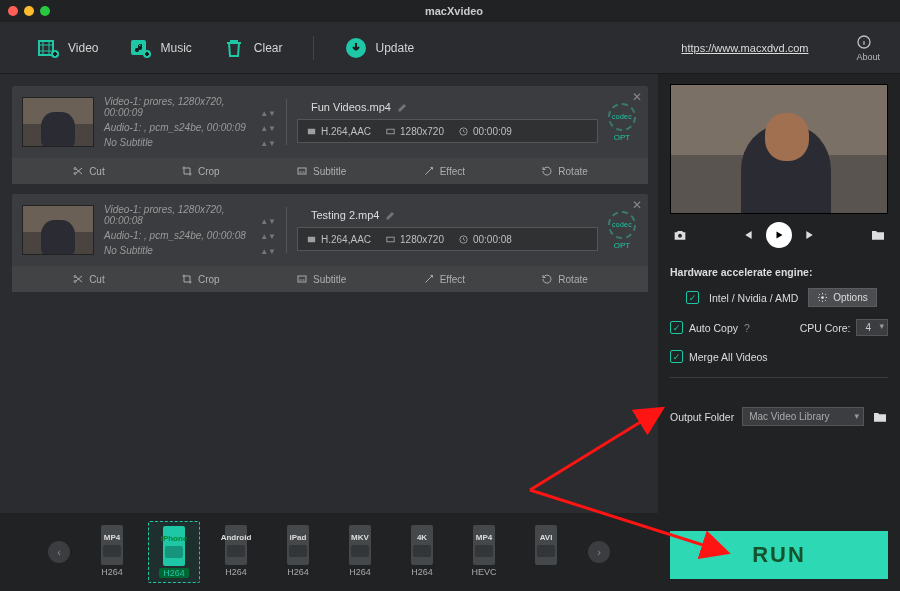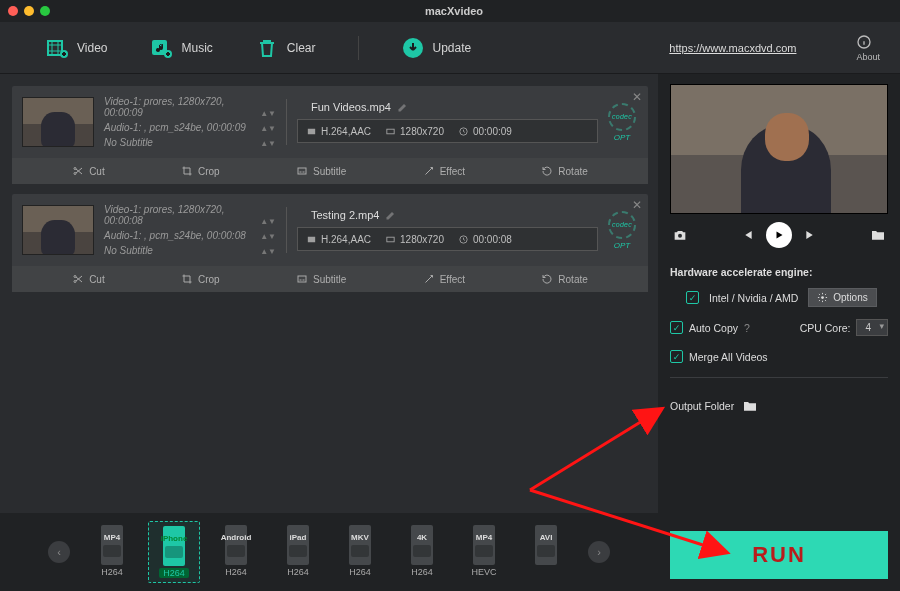--- a/index.html
+++ b/index.html
@@ -20,21 +20,21 @@
     width: 900px; height: 591px; background: var(--bg); position: relative; overflow: hidden;
   }
   
   .titlebar { height: 22px; background: var(--bg-dark); display: flex; align-items: center; padding: 0 8px; position: relative; }
   .dots { display: flex; gap: 6px; }
   .dot { width: 10px; height: 10px; border-radius: 50%; }
   .dot.r { background: #ff5f57; } .dot.y { background: #febc2e; } .dot.g { background: #28c840; }
   .title { position: absolute; left: 8px; right: 0; text-align: center; color: #ccc; font-size: 11px; font-weight: 600; pointer-events: none; }
 
   
-  .toolbar { height: 52px; display: flex; align-items: center; padding: 0 20px 0 45px; gap: 42px; border-bottom: 1px solid #1a1b1d; }
+  .toolbar { height: 52px; display: flex; align-items: center; padding: 0 20px 0 36px; gap: 30px; border-bottom: 1px solid #1a1b1d; }
   .tbtn { display: flex; align-items: center; gap: 8px; color: var(--text); font-size: 12px; cursor: pointer; }
   .tbtn svg { width: 24px; height: 24px; }
   .spacer { flex: 1; }
   .url { color: #dcdcdc; font-size: 11px; text-decoration: underline; cursor: pointer; margin-right: 18px; }
   .about { display: flex; flex-direction: column; align-items: flex-start; color: #bbb; font-size: 9px; gap: 2px; cursor: pointer; }
   .about svg { width: 16px; height: 16px; }
 
   
   .body { position: absolute; top: 74px; bottom: 0; left: 0; right: 0; display: flex; }
   .left { flex: 1; padding: 12px 10px 0 12px; display: flex; flex-direction: column; min-width: 0; }
@@ -49,21 +49,21 @@
   .info { display: flex; flex-direction: column; gap: 4px; font-size: 10px; color: var(--text-dim); width: 172px; }
   .info .row { display: flex; justify-content: space-between; align-items: flex-end; font-style: italic; }
   .info .row .arr { color: #777; font-size: 8px; }
   .divider { width: 1px; height: 46px; background: #555; }
   .file-col { flex: 1; display: flex; flex-direction: column; gap: 6px; }
   .file-name { display: flex; align-items: center; gap: 6px; color: #ddd; font-size: 11px; padding-left: 14px; }
   .pencil { width: 12px; height: 12px; opacity: .6; }
   .file-box { background: #2f3133; border: 1px solid #555; height: 24px; display: flex; align-items: center; padding: 0 8px; gap: 14px; font-size: 10px; color: #bfbfbf; }
   .file-box .seg { display: flex; align-items: center; gap: 4px; }
   .file-box svg { width: 11px; height: 11px; opacity: .8; }
-  .opt { display: flex; flex-direction: column; align-items: center; gap: 2px; color: var(--teal); font-size: 8px; cursor: pointer; font-style: italic; }
+  .opt { display: flex; flex-direction: column; align-items: center; gap: 2px; color: var(--teal); font-size: 8px; cursor: pointer; }
   .opt-gear { width: 28px; height: 28px; border-radius: 50%; border: 2px dashed #3a7a6e; display: flex; align-items: center; justify-content: center; color: var(--teal); font-size: 7px; letter-spacing: .3px; }
   .close { position: absolute; top: 4px; right: 6px; color: #888; font-size: 12px; cursor: pointer; }
   .btnbar { display: flex; background: var(--bg-btnbar); height: 26px; align-items: center; justify-content: space-around; padding: 0 22px; }
   .bbtn { display: flex; align-items: center; gap: 5px; color: #aeaeae; font-size: 10px; cursor: pointer; }
   .bbtn svg { width: 12px; height: 12px; }
 
   
   .carousel { position: absolute; left: 0; right: 242px; bottom: 0; height: 78px; display: flex; align-items: center; justify-content: center; gap: 16px; background: var(--bg-dark); padding: 0 20px; }
   .cbtn { width: 22px; height: 22px; border-radius: 50%; background: #3b3d40; display: flex; align-items: center; justify-content: center; color: #888; cursor: pointer; font-size: 11px; }
   .fmt { width: 52px; display: flex; flex-direction: column; align-items: center; gap: 2px; cursor: pointer; padding: 4px 3px; border-radius: 2px; }
@@ -92,25 +92,25 @@
   .chk { width: 13px; height: 13px; border: 1px solid var(--teal); border-radius: 2px; display: inline-flex; align-items: center; justify-content: center; color: var(--teal); font-size: 9px; cursor: pointer; }
   .opts-btn { background: #4b4d50; border: 1px solid #5a5c5f; color: #ddd; font-size: 10px; padding: 3px 8px; display: inline-flex; align-items: center; gap: 5px; cursor: pointer; }
   .opts-btn svg { width: 11px; height: 11px; }
   .row2 { display: flex; align-items: center; justify-content: space-between; margin-top: 12px; font-size: 10.5px; color: #ddd; }
   .row2 .l { display: flex; align-items: center; gap: 6px; }
   .sel-core { background: #3b3d40; border: 1px solid #555; color: #ccc; padding: 2px 16px 2px 8px; font-size: 10px; position: relative; }
   .sel-core::after { content: "▾"; position: absolute; right: 3px; top: 1px; color: #999; font-size: 9px; }
   .row3 { display: flex; align-items: center; gap: 6px; margin-top: 14px; font-size: 10.5px; color: #ddd; }
   .hr { height: 1px; background: #3a3c3f; margin-top: 14px; }
 
-  .ofrow { display: flex; align-items: center; gap: 8px; margin-top: 20px; font-size: 10.5px; color: #ddd; }
+  .ofrow { display: flex; align-items: center; gap: 8px; margin-top: 29px; font-size: 10.5px; color: #ddd; }
   .ofsel { flex: 1; background: #3b3d40; border: 1px solid #555; color: #aaa; font-size: 10px; padding: 3px 16px 3px 6px; position: relative; }
   .ofsel::after { content: "▾"; position: absolute; right: 4px; top: 3px; color: #999; font-size: 9px; }
 
-  .run { margin-top: auto; background: var(--teal-bright); color: #b91c1c; height: 48px; display: flex; align-items: center; justify-content: center; font-size: 22px; font-weight: 700; letter-spacing: 2px; cursor: pointer; }
+  .run { margin-top: auto; background: var(--teal-bright); color: #14532d; height: 48px; display: flex; align-items: center; justify-content: center; font-size: 22px; font-weight: 700; letter-spacing: 2px; cursor: pointer; }
 
   
   .arrows { position: absolute; inset: 0; pointer-events: none; }
 </style>
 </head>
 <body>
 
 <div class="window">
 
   <div class="titlebar">
@@ -413,20 +413,21 @@
       </div>
 
       <div class="row3">
         <span class="chk">✓</span>
         <span>Merge All Videos</span>
       </div>
       <div class="hr"></div>
 
       <div class="ofrow">
         <span>Output Folder</span>
+        <div class="ofsel"><span>Mac Video Library</span></div>
         <svg width="16" height="16" viewBox="0 0 24 24" fill="#ddd">
             <path d="M3 6h6l2 2h10v11H3z"></path>
           </svg>
       </div>
 
       <div class="run">
           <span>RUN</span>
         </div>
     </div>
   </div>

